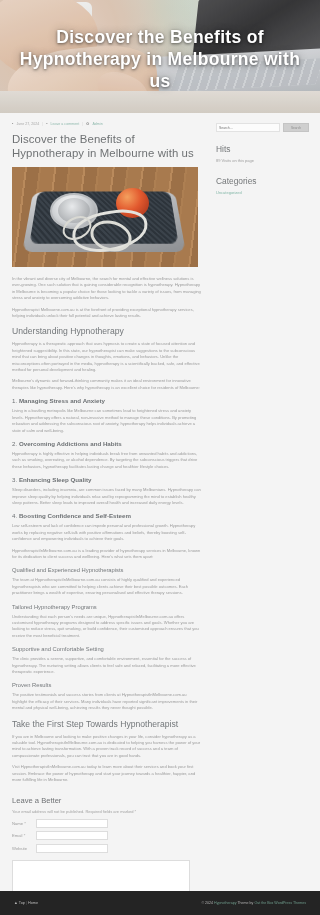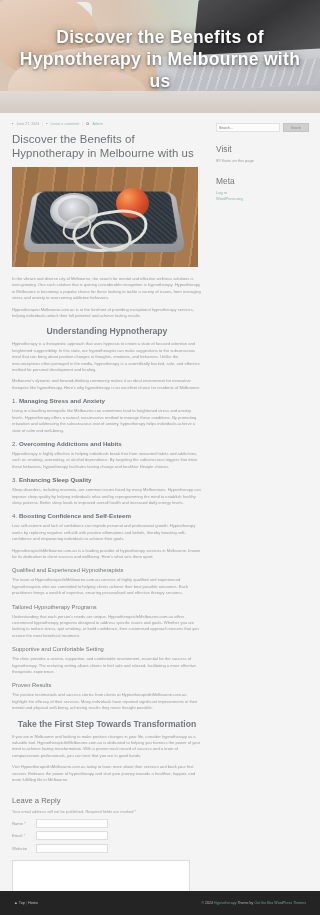--- a/index.html
+++ b/index.html
@@ -148,21 +148,21 @@
     border: 2px solid #d9d9d3; border-radius: 50%;
     transform: rotate(-26deg);
   }
 
   .body-p {
     font-size: 4.1px; line-height: 6.4px; color: #9b9b9b;
     margin-bottom: 5px; text-align: left;
   }
   .h2 {
     font-size: 8.6px; line-height: 11px; color: #73777a;
-    font-weight: bold; margin: 7px 0 4px; text-align: center;
+    font-weight: normal; margin: 7px 0 4px;
   }
   .h3 {
     font-size: 6.2px; line-height: 8px; color: #6e7275;
     font-weight: bold; margin: 6px 0 3px;
   }
   .h3 .num { font-weight: normal; }
   .h4 {
     font-size: 5.8px; line-height: 8px; color: #75797c;
     font-weight: normal; margin: 6px 0 3px;
   }
@@ -286,26 +286,26 @@
         <h4 class="h4">Tailored Hypnotherapy Programs</h4>
         <p class="body-p">Understanding that each person's needs are unique, HypnotherapistInMelbourne.com.au offers customised hypnotherapy programs designed to address specific issues and goals. Whether you are looking to reduce stress, quit smoking, or build confidence, their customised approach ensures that you receive the most beneficial treatment.</p>
 
         <h4 class="h4">Supportive and Comfortable Setting</h4>
         <p class="body-p">The clinic provides a serene, supportive, and comfortable environment, essential for the success of hypnotherapy. The nurturing setting allows clients to feel safe and relaxed, facilitating a more effective therapeutic experience.</p>
 
         <h4 class="h4">Proven Results</h4>
         <p class="body-p">The positive testimonials and success stories from clients at HypnotherapistInMelbourne.com.au highlight the efficacy of their services. Many individuals have reported significant improvements in their mental and physical well-being, achieving results they never thought possible.</p>
       </div>
 
-      <h2 class="h2">Take the First Step Towards Transformation</h2>
+      <h2 class="h2">Take the First Step Towards Hypnotherapist</h2>
       <p class="body-p">If you are in Melbourne and looking to make positive changes in your life, consider hypnotherapy as a valuable tool. HypnotherapistInMelbourne.com.au is dedicated to helping you harness the power of your mind to achieve lasting transformation. With a proven track record of success and a team of compassionate professionals, you can trust that you are in good hands.</p>
       <p class="body-p">Visit HypnotherapistInMelbourne.com.au today to learn more about their services and book your first session. Embrace the power of hypnotherapy and start your journey towards a healthier, happier, and more fulfilling life in Melbourne.</p>
 
       <div>
-        <h3 class="reply-title">Leave a Reply</h3>
+        <h3 class="reply-title">Leave a Better</h3>
         <div class="reply-note">Your email address will not be published. Required fields are marked *</div>
 
         <div class="frow">
           <div class="flabel">Name *</div>
           <input class="finput" type="text" value="" style="">
         </div>
         <div class="frow">
           <div class="flabel">Email *</div>
           <input class="finput" type="text" value="" style="">
         </div>
@@ -322,35 +322,34 @@
 
     <div class="sidebar">
 
       <div class="searchrow">
         <input class="search-input" type="text" placeholder="Search..." style="">
         <div class="search-btn">Search</div>
       </div>
 
 
       <div class="widget">
-        <h3 class="widget-title">Visit</h3>
+        <h3 class="widget-title">Hits</h3>
         <ul>
           <li class="plain">89 Visits on this page</li>
         </ul>
       </div>
 
 
-
       <div class="widget">
-        <h3 class="widget-title">Meta</h3>
+        <h3 class="widget-title">Categories</h3>
         <ul>
-          <li>Log in</li>
-          <li>WordPress.org</li>
+          <li>Uncategorized</li>
         </ul>
       </div>
+
 
     </div>
   </div>
 
   <div class="footer">
     <div class="footer-left">
       <span>▲ <span>Top</span></span>
       <span class="sep">|</span>
       <span>Home</span>
     </div>

